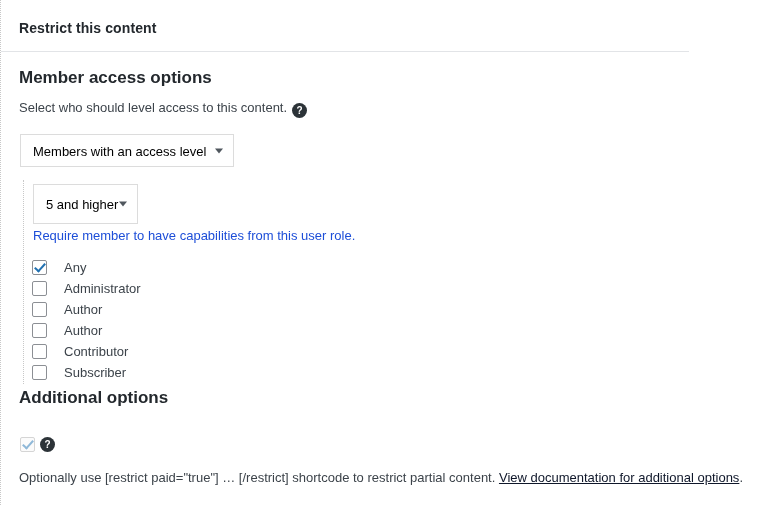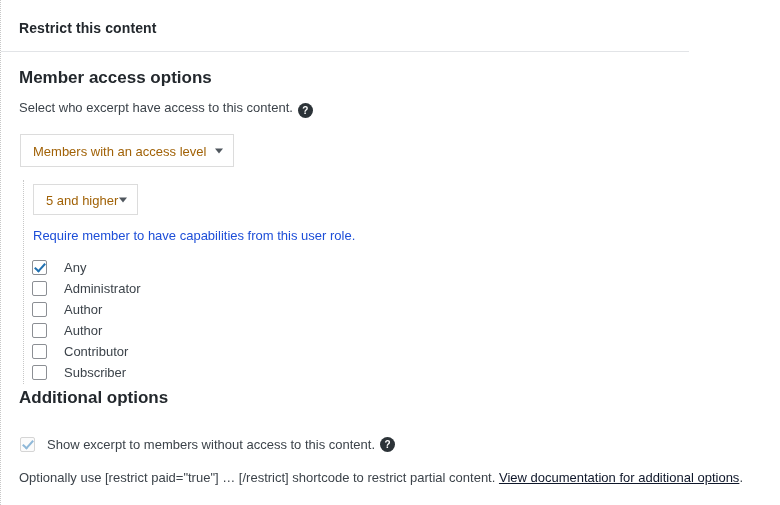--- a/index.html
+++ b/index.html
@@ -89,21 +89,21 @@
     cursor: pointer;
     font-family: "Liberation Sans", sans-serif;
   }
 
   
   .select-box {
     position: absolute;
     box-sizing: border-box;
     border: 1px solid #dcdcdc;
     background: #ffffff;
-    color: #a16207;
+    color: #000000;
     font-size: 13px;
     font-family: "Liberation Sans", sans-serif;
     cursor: pointer;
   }
   .select-label {
     position: absolute;
     left: 12px;
     top: 50%;
     transform: translateY(-50%);
     white-space: nowrap;
@@ -122,21 +122,21 @@
   .select-access {
     left: 19px;
     top: 82px;
     width: 214px;
     height: 33px;
   }
   .select-level {
     left: 32px;
     top: 132px;
     width: 105px;
-    height: 31px;
+    height: 40px;
   }
 
   
   .nested-block {
     position: absolute;
     left: 22px;
     top: 128px;
     width: 740px;
     height: 204px;
     border-left: 1px dotted #c8c8c8;
@@ -237,21 +237,21 @@
 
   <div class="panel-header">
     <div class="panel-title">Restrict this content</div>
   </div>
 
   <div class="panel-body">
 
     <div class="section-heading h-member">Member access options</div>
 
     <div class="description d-select-who">
-      <span>Select who excerpt have access to this content.</span><span class="help-icon">?</span>
+      <span>Select who should level access to this content.</span><span class="help-icon">?</span>
     </div>
 
     <div class="select-box select-access">
       <span class="select-label">Members with an access level</span>
       <span class="select-arrow"></span>
     </div>
 
     <div class="nested-block"></div>
 
     <div class="select-box select-level">
@@ -283,21 +283,20 @@
     </div>
     <div class="checkbox-row" style="top:310px">
       <span class="cb"></span>
       <span class="cb-label">Subscriber</span>
     </div>
 
     <div class="section-heading h-additional">Additional options</div>
 
     <div class="excerpt-row">
       <span class="cb disabled-checked"></span>
-      <span class="cb-label">Show excerpt to members without access to this content.</span>
       <span class="help-icon">?</span>
     </div>
 
     <div class="shortcode-line">
       <span>Optionally use [restrict paid="true"] … [/restrict] shortcode to restrict partial content. </span><span class="doc-link">View documentation for additional options</span><span>.</span>
     </div>
 
   </div>
 </div>
 

